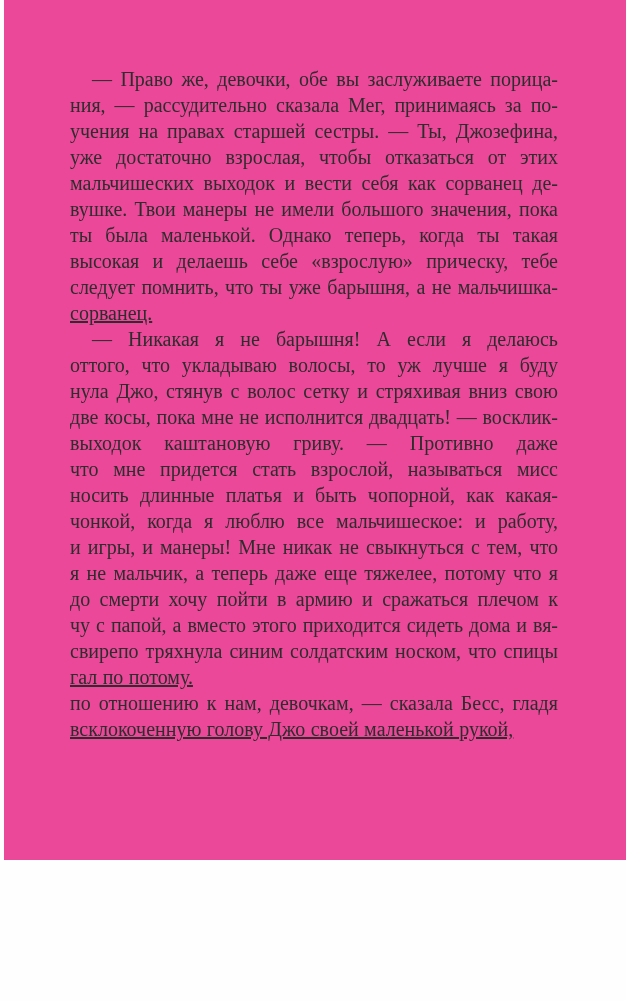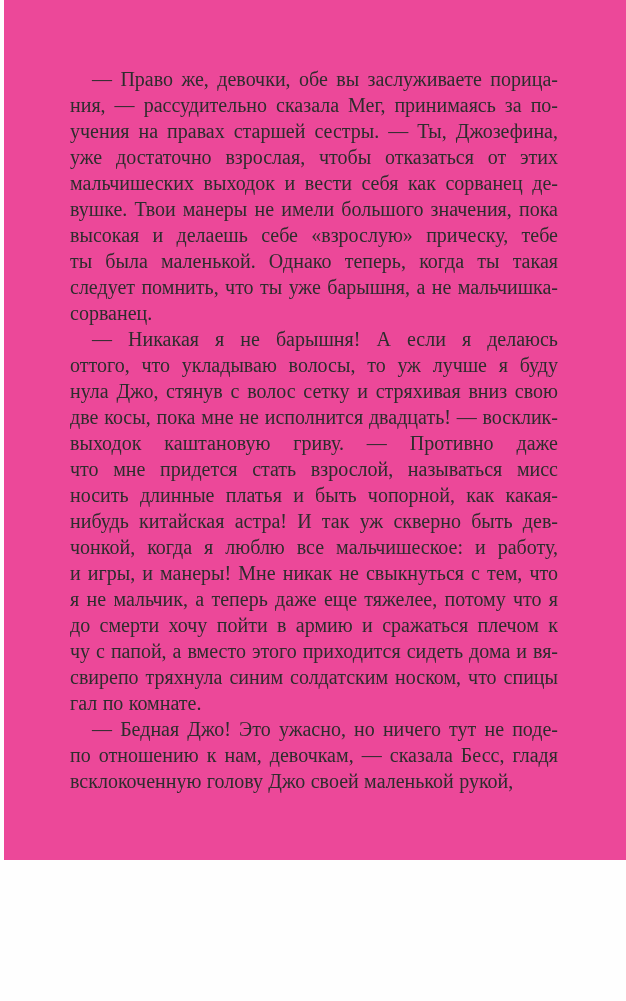--- a/index.html
+++ b/index.html
@@ -34,52 +34,51 @@
   }
   .line {
     height: 26px;
     overflow: hidden;
     text-align: justify;
     text-align-last: justify;
     word-spacing: 0.02em;
   }
   .line.para-end {
     text-align-last: left;
+    text-decoration: underline;
   }
   .line.indent {
     text-indent: 22px;
   }
 </style>
 </head>
 <body>
 
 <div class="book-page">
   <div class="text-block">
       <div class="line indent">— Право же, девочки, обе вы заслуживаете порица-</div>
       <div class="line">ния, — рассудительно сказала Мег, принимаясь за по-</div>
       <div class="line">учения на правах старшей сестры. — Ты, Джозефина,</div>
       <div class="line">уже достаточно взрослая, чтобы отказаться от этих</div>
       <div class="line">мальчишеских выходок и вести себя как сорванец де-</div>
       <div class="line">вушке. Твои манеры не имели большого значения, пока</div>
+      <div class="line">ты была маленькой. Однако теперь, когда ты такая</div>
       <div class="line">высокая и делаешь себе «взрослую» прическу, тебе</div>
-      <div class="line">ты была маленькой. Однако теперь, когда ты такая</div>
       <div class="line">следует помнить, что ты уже барышня, а не мальчишка-</div>
       <div class="line para-end">сорванец.</div>
       <div class="line indent">— Никакая я не барышня! А если я делаюсь барышней</div>
       <div class="line">оттого, что укладываю волосы, то уж лучше я буду носить</div>
       <div class="line">нула Джо, стянув с волос сетку и стряхивая вниз свою</div>
       <div class="line">две косы, пока мне не исполнится двадцать! — восклик-</div>
       <div class="line">выходок каштановую гриву. — Противно даже подумать,</div>
       <div class="line">что мне придется стать взрослой, называться мисс Марч,</div>
       <div class="line">носить длинные платья и быть чопорной, как какая-</div>
-      <div class="line">нибудь китайская астра! И так уж скверно быть дев-</div>
       <div class="line">чонкой, когда я люблю все мальчишеское: и работу,</div>
       <div class="line">и игры, и манеры! Мне никак не свыкнуться с тем, что</div>
       <div class="line">я не мальчик, а теперь даже еще тяжелее, потому что я</div>
       <div class="line">до смерти хочу пойти в армию и сражаться плечом к пле-</div>
       <div class="line">чу с папой, а вместо этого приходится сидеть дома и вя-</div>
       <div class="line">свирепо тряхнула синим солдатским носком, что спицы</div>
-      <div class="line para-end">гал по комнате.</div>
-      <div class="line indent">— Бедная Джо! Это ужасно, но ничего тут не поде-</div>
+      <div class="line para-end">гал по потому.</div>
       <div class="line">по отношению к нам, девочкам, — сказала Бесс, гладя</div>
       <div class="line para-end">всклокоченную голову Джо своей маленькой рукой,</div>
     </div>
 </div>
 
 </body></html>

